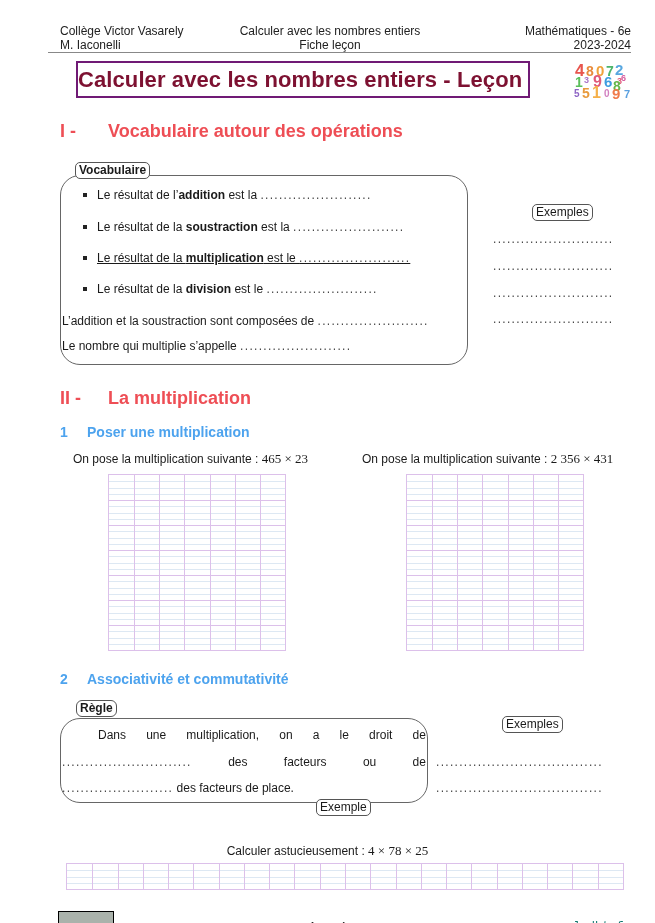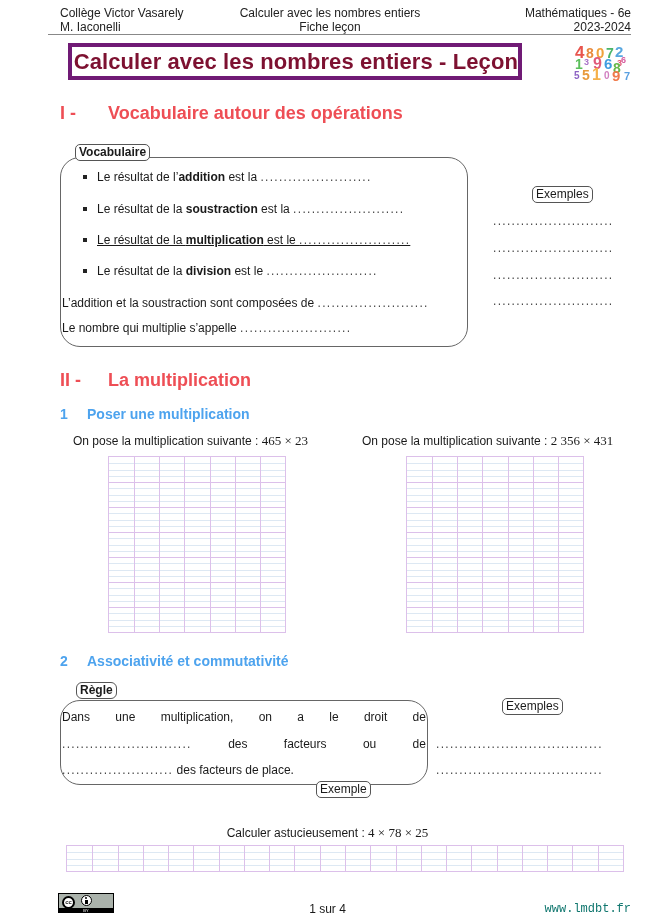--- a/index.html
+++ b/index.html
@@ -1,25 +1,25 @@
 <!DOCTYPE html>
 <html><head>
 <meta charset="utf-8">
 <style>
   * { box-sizing: border-box; margin: 0; padding: 0; }
   html, body { width: 655px; height: 923px; background: #ffffff; overflow: hidden; }
   body { position: relative; font-family: "DejaVu Sans", "Liberation Sans", sans-serif; color: #1a1a1a; }
-  .abs { position: absolute; }
+  .abs { position: absolute; margin-top: 18px; }
 
   
   .hdr { font-family: "Liberation Sans", sans-serif; font-size: 12px; color: #222; line-height: 14px; }
   .hdr-rule { left: 48px; top: 34px; width: 583px; height: 1px; background: #888; }
 
   
-  .title-box { left: 68px; top: 43px; width: 454px; height: 37px; border: 4px solid #701a75; display: flex; align-items: center; justify-content: flex-end; }
+  .title-box { left: 76px; top: 43px; width: 454px; height: 37px; border: 2px solid #701a75; display: flex; align-items: center; justify-content: flex-start; }
   .title-text { font-family: "Liberation Sans", sans-serif; font-weight: bold; font-size: 22px; color: #7d1131; letter-spacing: 0.1px; }
 
   
   .logo { left: 573px; top: 44px; width: 62px; height: 40px; }
   .logo span { position: absolute; font-family: "Liberation Sans", sans-serif; font-weight: bold; line-height: 1; }
 
   
   .sec { font-family: "Liberation Sans", sans-serif; font-weight: bold; font-size: 18px; color: #ee4e55; }
   .sec .num { display: inline-block; width: 48px; }
   .subsec { font-family: "Liberation Sans", sans-serif; font-weight: bold; font-size: 14px; color: #4da3ee; }
@@ -204,21 +204,21 @@
     </svg>
 </div>
 
 <div class="abs subsec" style="left:60px; top:653px;">
   <span class="num">2</span><span>Associativité et commutativité</span>
 </div>
 
 <div class="abs tag bold" style="left:76px; top:682px;border-radius:6px;">Règle</div>
 <div class="abs frame" style="left:60px; top:700px; width:368px; height:85px;"></div>
 
-<div class="abs txt justified" style="left:62px; top:710px;">
+<div class="abs txt justified" style="left:62px; top:710px;padding-left:36px;">
   <span>Dans</span>
   <span>une</span>
   <span>multiplication,</span>
   <span>on</span>
   <span>a</span>
   <span>le</span>
   <span>droit</span>
   <span>de</span>
 </div>
 <div class="abs txt justified" style="left:62px; top:737px;">

